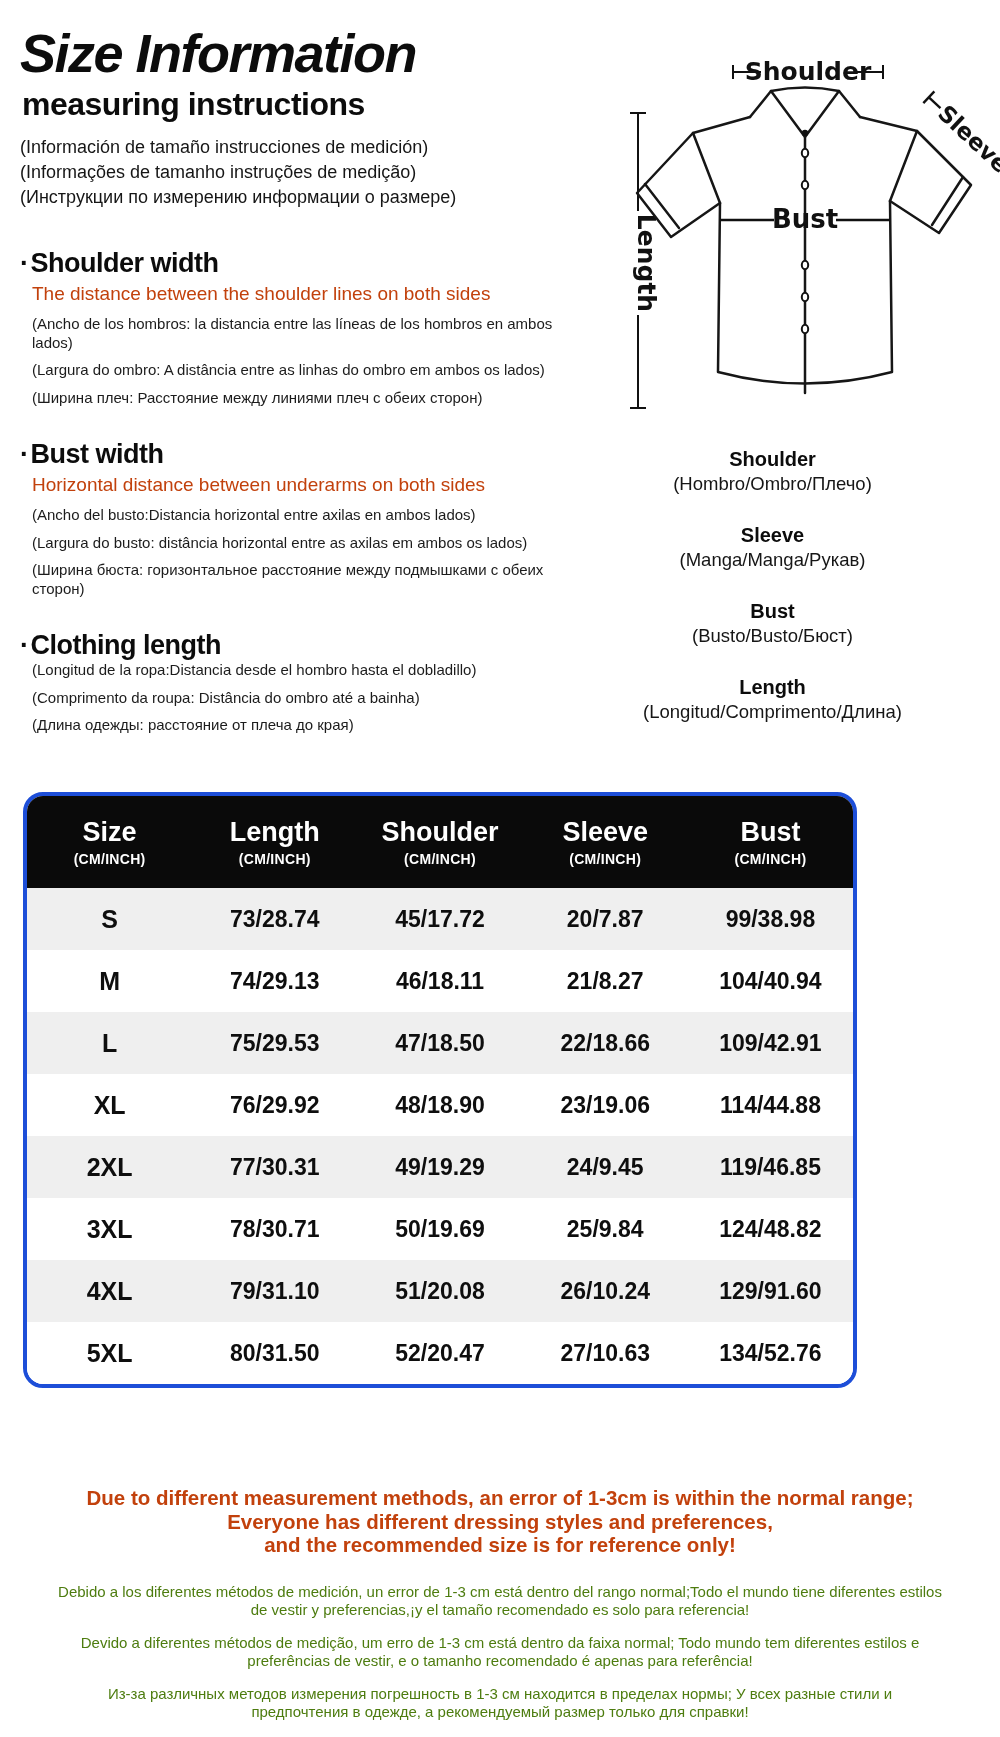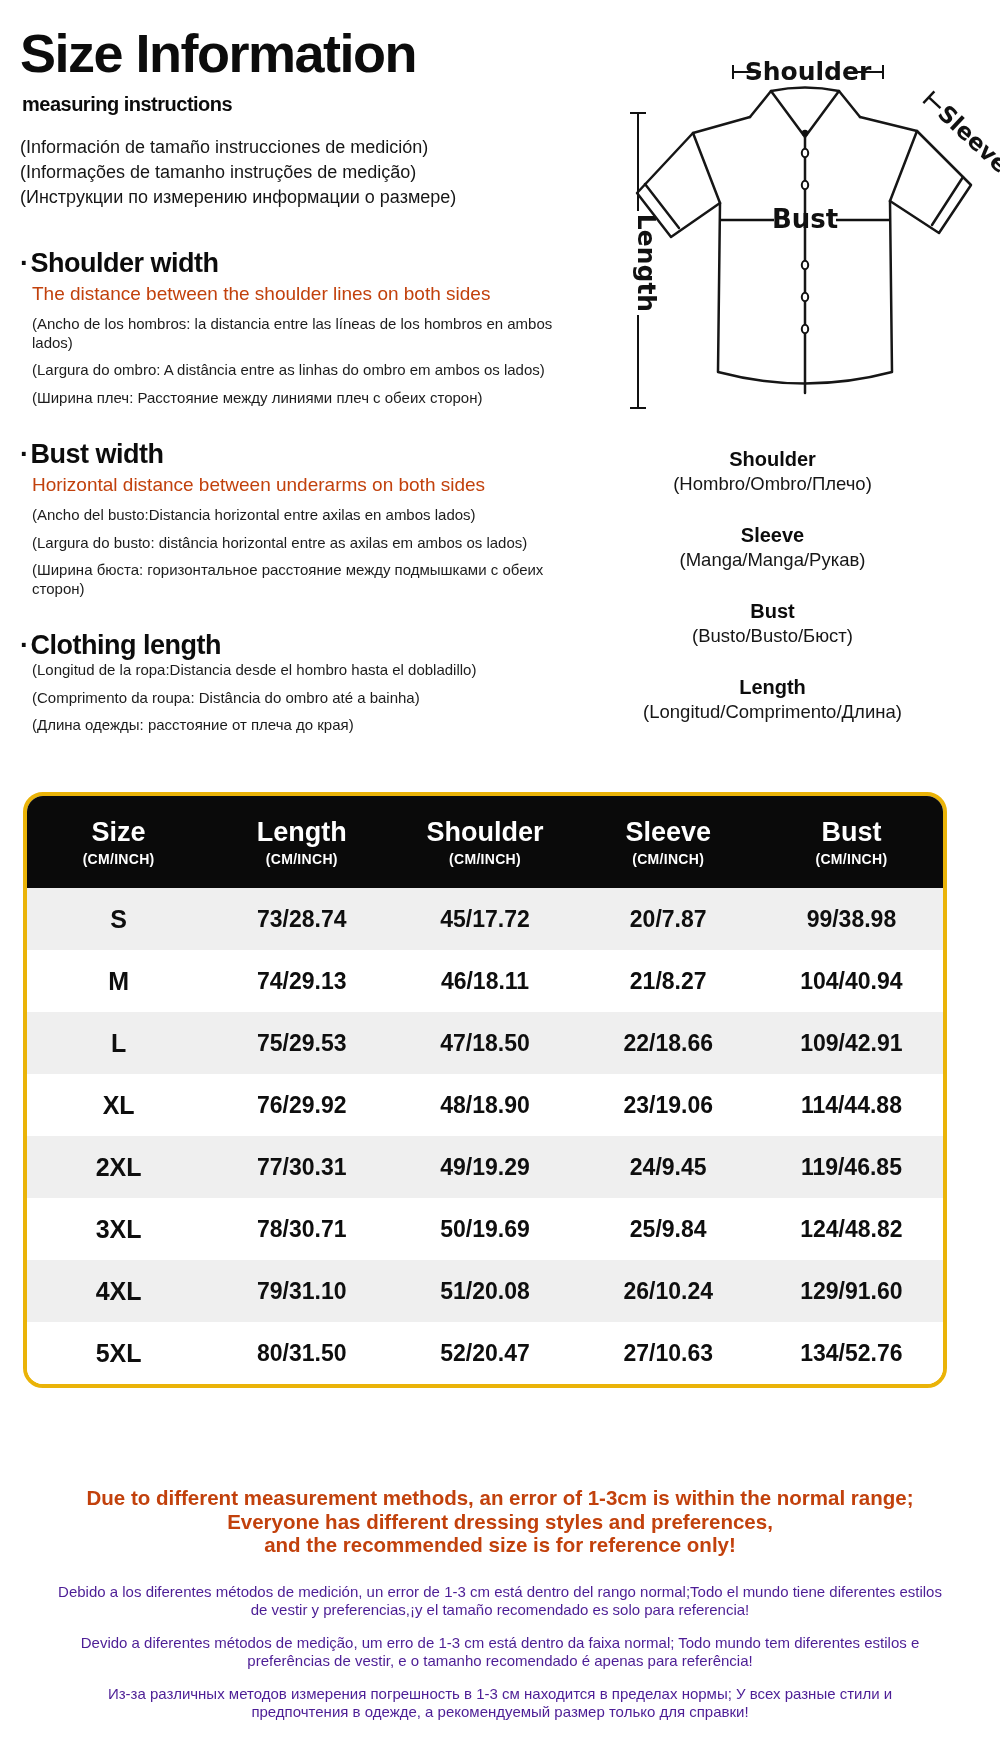--- a/index.html
+++ b/index.html
@@ -5,22 +5,22 @@
   * { box-sizing: border-box; }
   html,body { margin:0; padding:0; background:#ffffff; }
   body {
     width:1000px; height:1737px; position:relative;
     font-family:"Liberation Sans","DejaVu Sans",sans-serif;
     color:#111; overflow:hidden;
   }
 
   
   .intro { position:absolute; left:20px; top:24px; width:548px; }
-  .page-title { font-size:54px; font-weight:800; letter-spacing:-1.5px; line-height:58px; margin:0; color:#0c0c0c; }
-  .page-subtitle { font-size:20px; font-weight:800; letter-spacing:-0.5px; line-height:36px; margin:4px 0 0 2px; color:#0c0c0c; }
+  .page-title { font-size:54px; font-weight:800; letter-spacing:-1.5px; line-height:58px; margin:0; color:#0c0c0c;font-style:italic; }
+  .page-subtitle { font-size:32px; font-weight:800; letter-spacing:-0.5px; line-height:36px; margin:4px 0 0 2px; color:#0c0c0c; }
   .intro-trans { margin-top:13px; }
   .intro-trans .tline { font-size:18px; line-height:25px; color:#161616; }
 
   .sections { margin-top:38px; }
   .section { margin-top:32px; }
   .section:first-child { margin-top:0; }
   .sec-title { font-size:27px; font-weight:800; letter-spacing:-0.5px; line-height:31px; color:#0c0c0c; }
   .sec-title::before { content:"·"; font-weight:800; margin-right:2px; }
   .sec-desc { font-size:19px; line-height:23px; margin:3px 0 10px 12px; color:#c2410c; }
   .sec-note { font-size:15px; line-height:18.5px; margin:0 0 9px 12px; width:528px; color:#1c1c1c; }
@@ -29,35 +29,35 @@
   .diagram { position:absolute; left:545px; top:25px; width:455px; height:398px; }
   .diagram svg { display:block; width:455px; height:398px; }
   .diagram text { font-family:"DejaVu Sans","Liberation Sans",sans-serif; fill:#111; }
 
   .legend { position:absolute; left:545px; top:447px; width:455px; text-align:center; }
   .legend-group { margin-bottom:27px; }
   .legend-term { font-size:20px; font-weight:800; line-height:24px; color:#0c0c0c; }
   .legend-trans { font-size:18.5px; line-height:25px; color:#161616; }
 
   
-  .size-table { position:absolute; left:23px; top:792px; width:924px; border:4px solid #eab308; border-radius:20px; overflow:hidden; background:#fff; }
+  .size-table { position:absolute; left:23px; top:792px; width:834px; border:4px solid #1d4ed8; border-radius:20px; overflow:hidden; background:#fff; }
   .thead { background:#0a0a0a; color:#fff; display:flex; height:92px; align-items:center; }
   .thcell { flex:1; text-align:center; }
   .th-label { font-size:27px; font-weight:800; line-height:30px; }
   .th-unit { font-size:14px; font-weight:700; margin-top:4px; letter-spacing:0.3px; }
   .trow { display:flex; height:62px; align-items:center; background:#ffffff; }
   .trow.shade { background:#efefef; }
   .tcell { flex:1; text-align:center; font-size:23px; font-weight:700; color:#0e0e0e; }
   .tcell.size-cell { font-size:25px; font-weight:800; }
 
   
   .footer-em { position:absolute; top:1486px; left:50px; width:900px; text-align:center; }
   .footer-em .em-line { font-size:20.5px; font-weight:800; line-height:23.5px; color:#c2410c; }
   .footer-notes { position:absolute; top:1583px; left:40px; width:920px; text-align:center; }
-  .footer-notes .note { font-size:15px; line-height:18px; margin:0 auto 15px auto; max-width:884px; color:#4c1d95; }
+  .footer-notes .note { font-size:15px; line-height:18px; margin:0 auto 15px auto; max-width:884px; color:#4d7c0f; }
 </style>
 </head>
 <body>
 
 <div class="intro">
   <h1 class="page-title">Size Information</h1>
   <h2 class="page-subtitle">measuring instructions</h2>
   <div class="intro-trans">
     <div class="tline">(Información de tamaño instrucciones de medición)</div>
     <div class="tline">(Informações de tamanho instruções de medição)</div>

